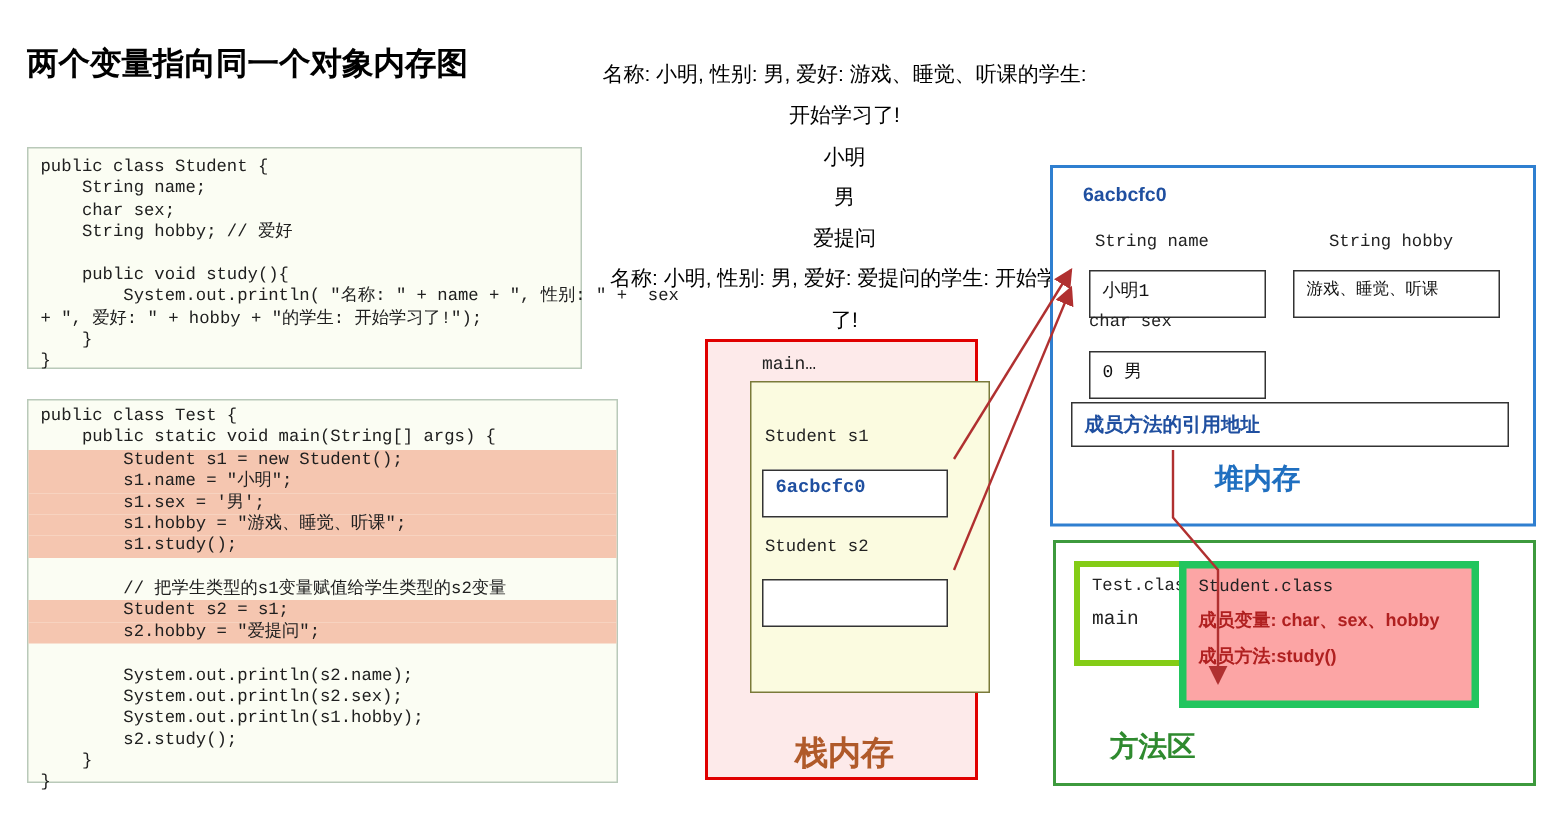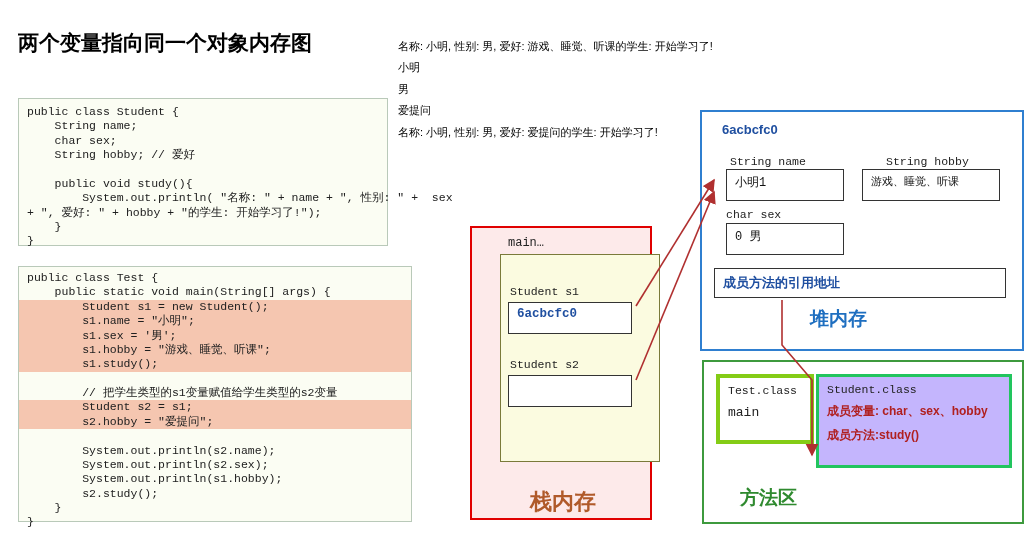--- a/index.html
+++ b/index.html
@@ -24,34 +24,34 @@
     white-space:pre;padding:6px 4px 8px 8px;box-sizing:border-box;
   }
   #code1{left:18px;top:98px;width:370px;height:148px;}
   #code2{left:18px;top:266px;width:394px;height:256px;padding:4px 0 0 0;}
   #code2 .ln{padding:0 8px;display:block;min-height:13.5px;}
   #code2 .hl{background:#f5c6b0;}
 
   
   #console{
     left:398px;top:36px;width:330px;
-    font-size:11px;color:#000;line-height:1.95;
+    font-size:14px;color:#000;line-height:1.95;text-align:center;
   }
 
   
   #heap{
     left:700px;top:110px;width:320px;height:237px;
     border:2px solid #2f7fd0;background:#ffffff;
   }
   #heap-addr{left:722px;top:122px;font-size:13px;color:#1f4fa0;font-weight:bold;}
   .field-label{font-family:"Liberation Mono","DejaVu Sans Mono",monospace;font-size:11.5px;color:#222;}
   .field-box{
     border:1px solid #333;background:#fff;box-sizing:border-box;
     font-family:"Liberation Mono","DejaVu Sans Mono",monospace;font-size:12px;
-    color:#111;padding:4px 8px;
+    color:#111;padding:4px 8px;margin-top:11px;
   }
   #heap-title{left:810px;top:306px;font-size:19px;font-weight:bold;color:#1f6fc0;}
   #ref-addr-box{
     left:714px;top:268px;width:292px;height:30px;border:1px solid #333;background:#fff;
     box-sizing:border-box;padding:5px 8px;font-size:13px;color:#1f4fa0;font-weight:bold;
   }
 
   
   #stack{
     left:470px;top:226px;width:178px;height:290px;
@@ -73,21 +73,21 @@
   #method{
     left:702px;top:360px;width:318px;height:160px;
     border:2px solid #3d9a3d;background:#ffffff;
   }
   #test-class{
     left:716px;top:374px;width:90px;height:62px;border:4px solid #84cc16;background:#fff;
   }
   #test-class .t{font-family:"Liberation Mono","DejaVu Sans Mono",monospace;font-size:11.5px;color:#222;padding:6px 8px 0 8px;}
   #test-class .m{font-family:"Liberation Mono","DejaVu Sans Mono",monospace;font-size:13px;color:#222;padding:8px 8px 0 8px;}
   #student-class{
-    left:816px;top:374px;width:190px;height:88px;border:3px solid #22c55e;background:#c4b5fd;
+    left:786px;top:374px;width:190px;height:88px;border:5px solid #22c55e;background:#fca5a5;
   }
   #student-class .t{font-family:"Liberation Mono","DejaVu Sans Mono",monospace;font-size:11.5px;color:#222;padding:6px 8px 0 8px;}
   #student-class .f{font-size:12px;color:#b02020;font-weight:bold;padding:7px 8px 0 8px;}
   #student-class .me{font-size:12px;color:#b02020;font-weight:bold;padding:7px 8px 0 8px;}
   #method-title{left:740px;top:485px;font-size:19px;font-weight:bold;color:#2f8a2f;}
 
   svg.ov{position:absolute;left:0;top:0;width:1035px;height:542px;pointer-events:none;}
 </style>
 </head>
 <body>

